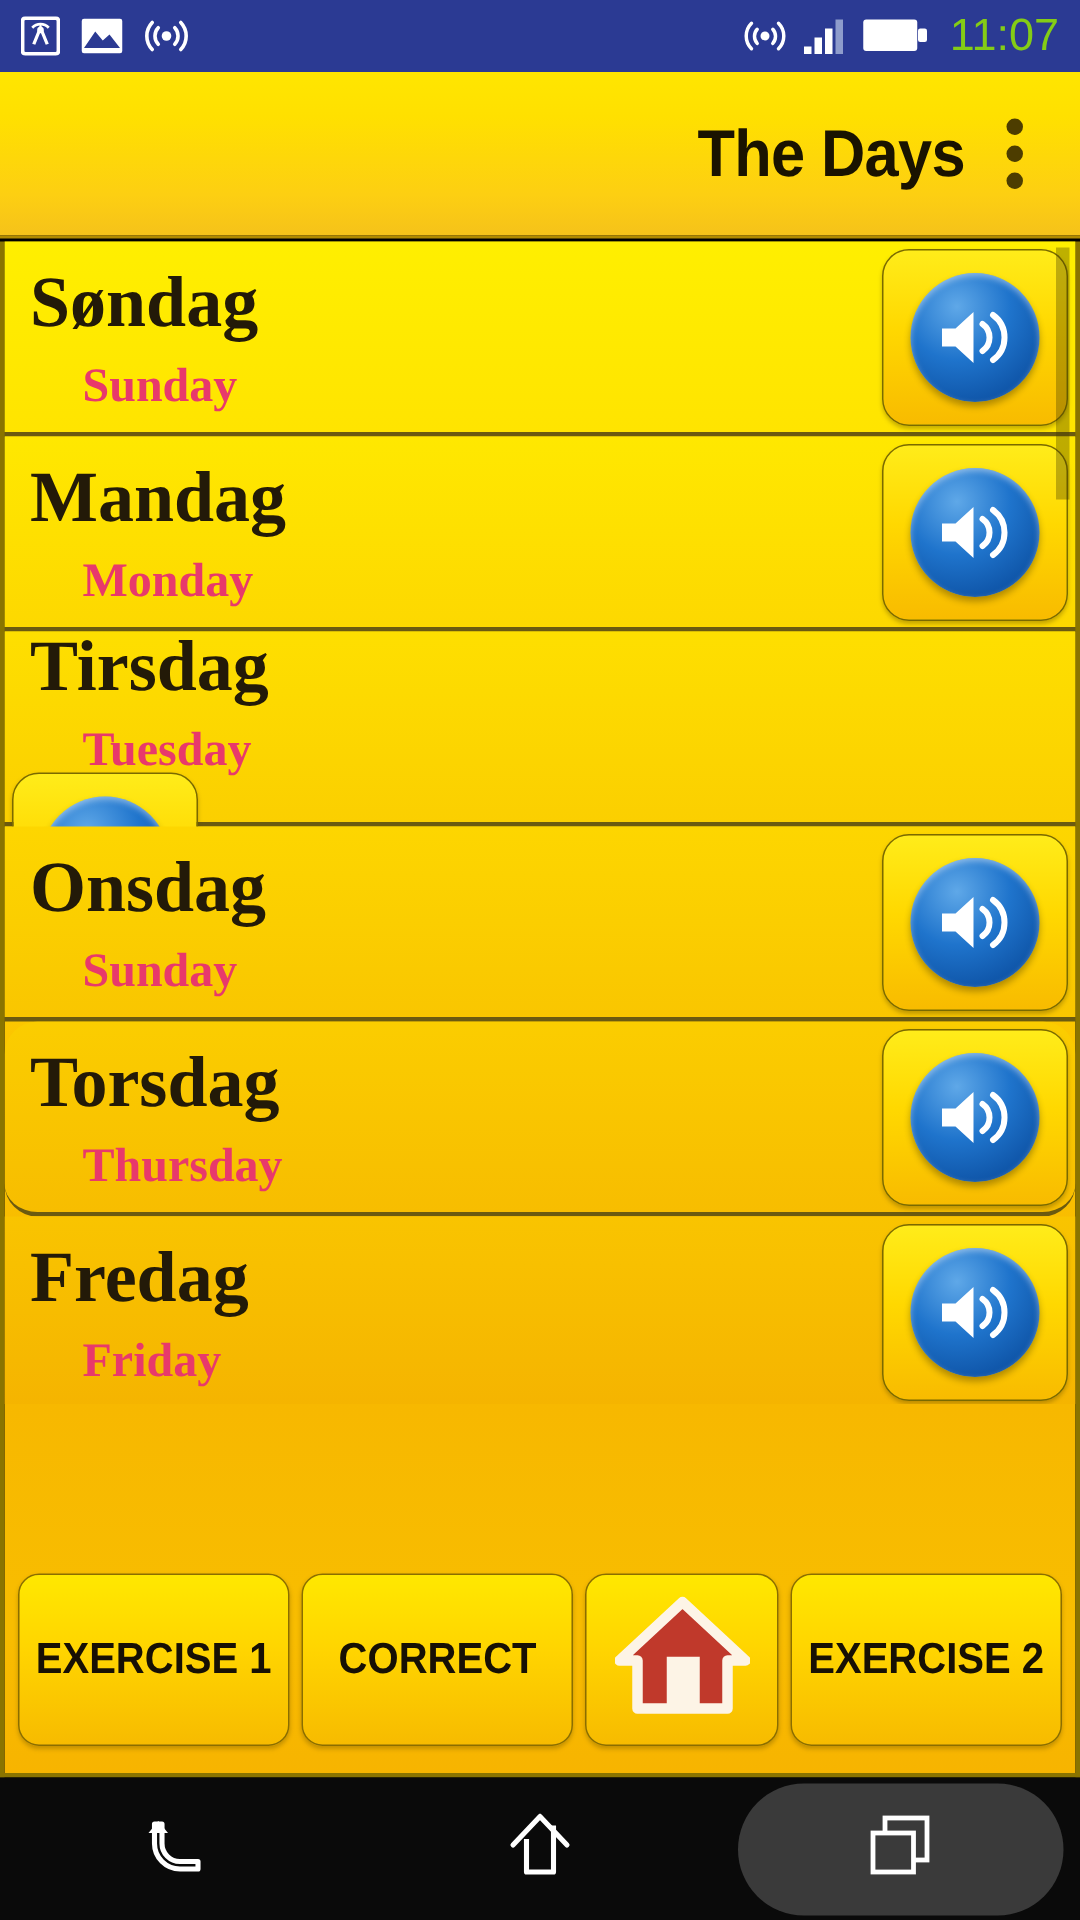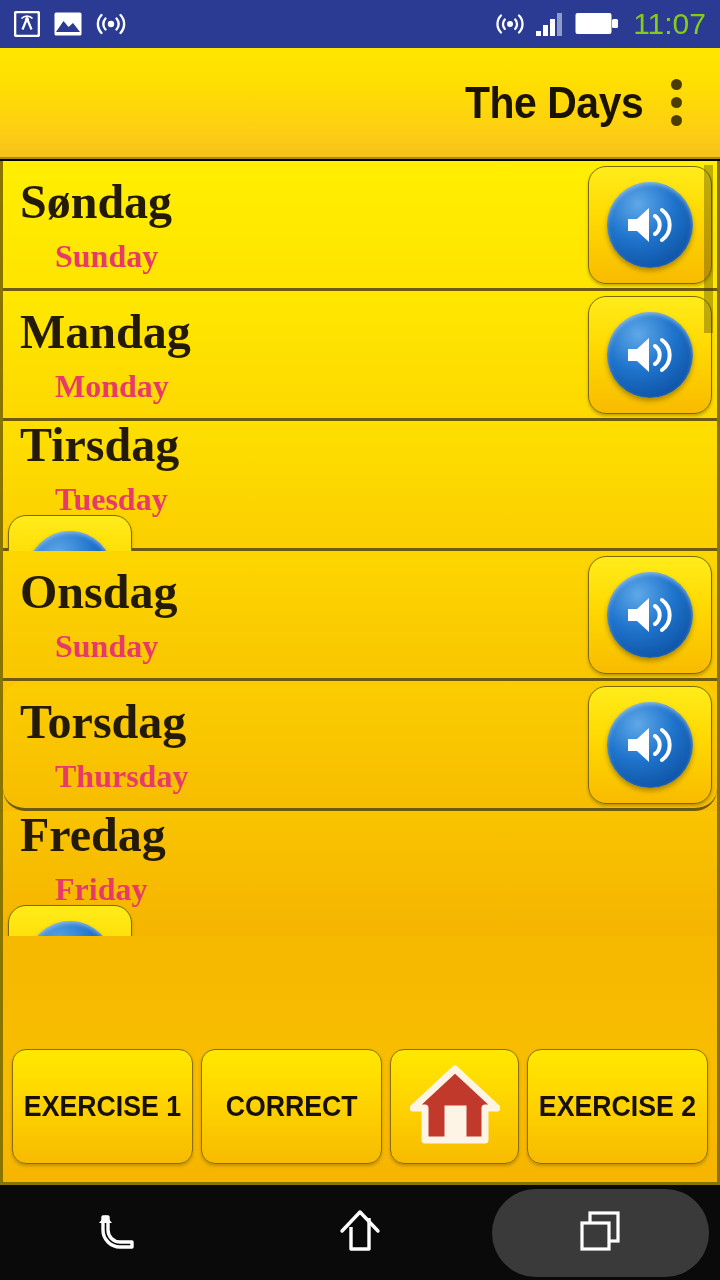--- a/index.html
+++ b/index.html
@@ -56,21 +56,21 @@
   .row {
     position:relative; height:130px; width:100%;
     border-bottom:3px solid #6b5a10;
     display:flex; align-items:stretch;
   }
   .row:nth-child(1) { background:linear-gradient(to bottom,#ffef00,#ffe400); }
   .row:nth-child(2) { background:linear-gradient(to bottom,#ffe800,#fdd800); }
   .row:nth-child(3) { background:linear-gradient(to bottom,#fedf00,#fbcf00);flex-direction:column; }
   .row:nth-child(4) { background:linear-gradient(to bottom,#fdd600,#f9c600);gap:39px; }
   .row:nth-child(5) { background:linear-gradient(to bottom,#fbcd00,#f7bd00);border-radius:22px; }
-  .row:nth-child(6) { background:linear-gradient(to bottom,#f9c400,#f5b400);flex-direction:column; }
+  .row:nth-child(6) { background:linear-gradient(to bottom,#f9c400,#f5b400); }
   .row-texts {
     flex:1; display:flex; flex-direction:column;
     justify-content:center; padding-left:17px; gap:14px;
   }
   .word-native {
     font-family:"Liberation Serif","DejaVu Serif", serif;
     font-weight:bold; font-size:48px; color:#231a08;
     line-height:1; letter-spacing:0px;
   }
   .word-trans {

